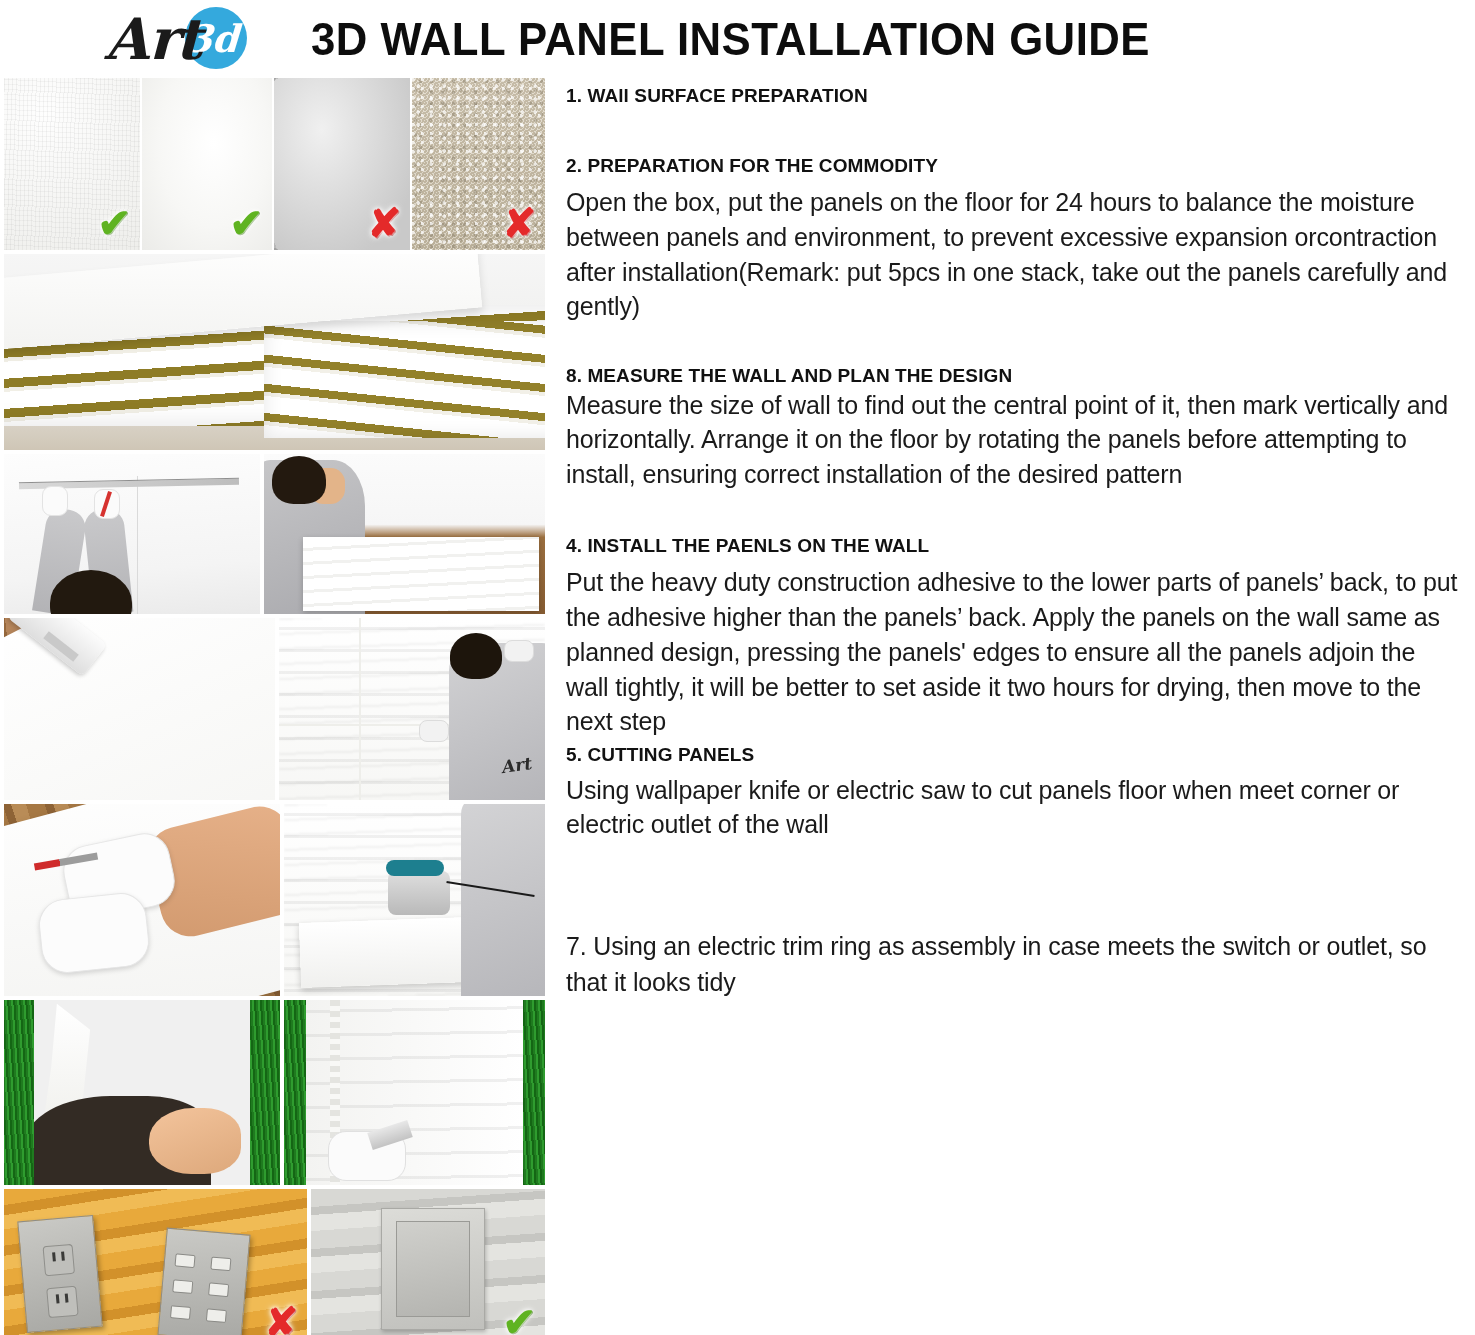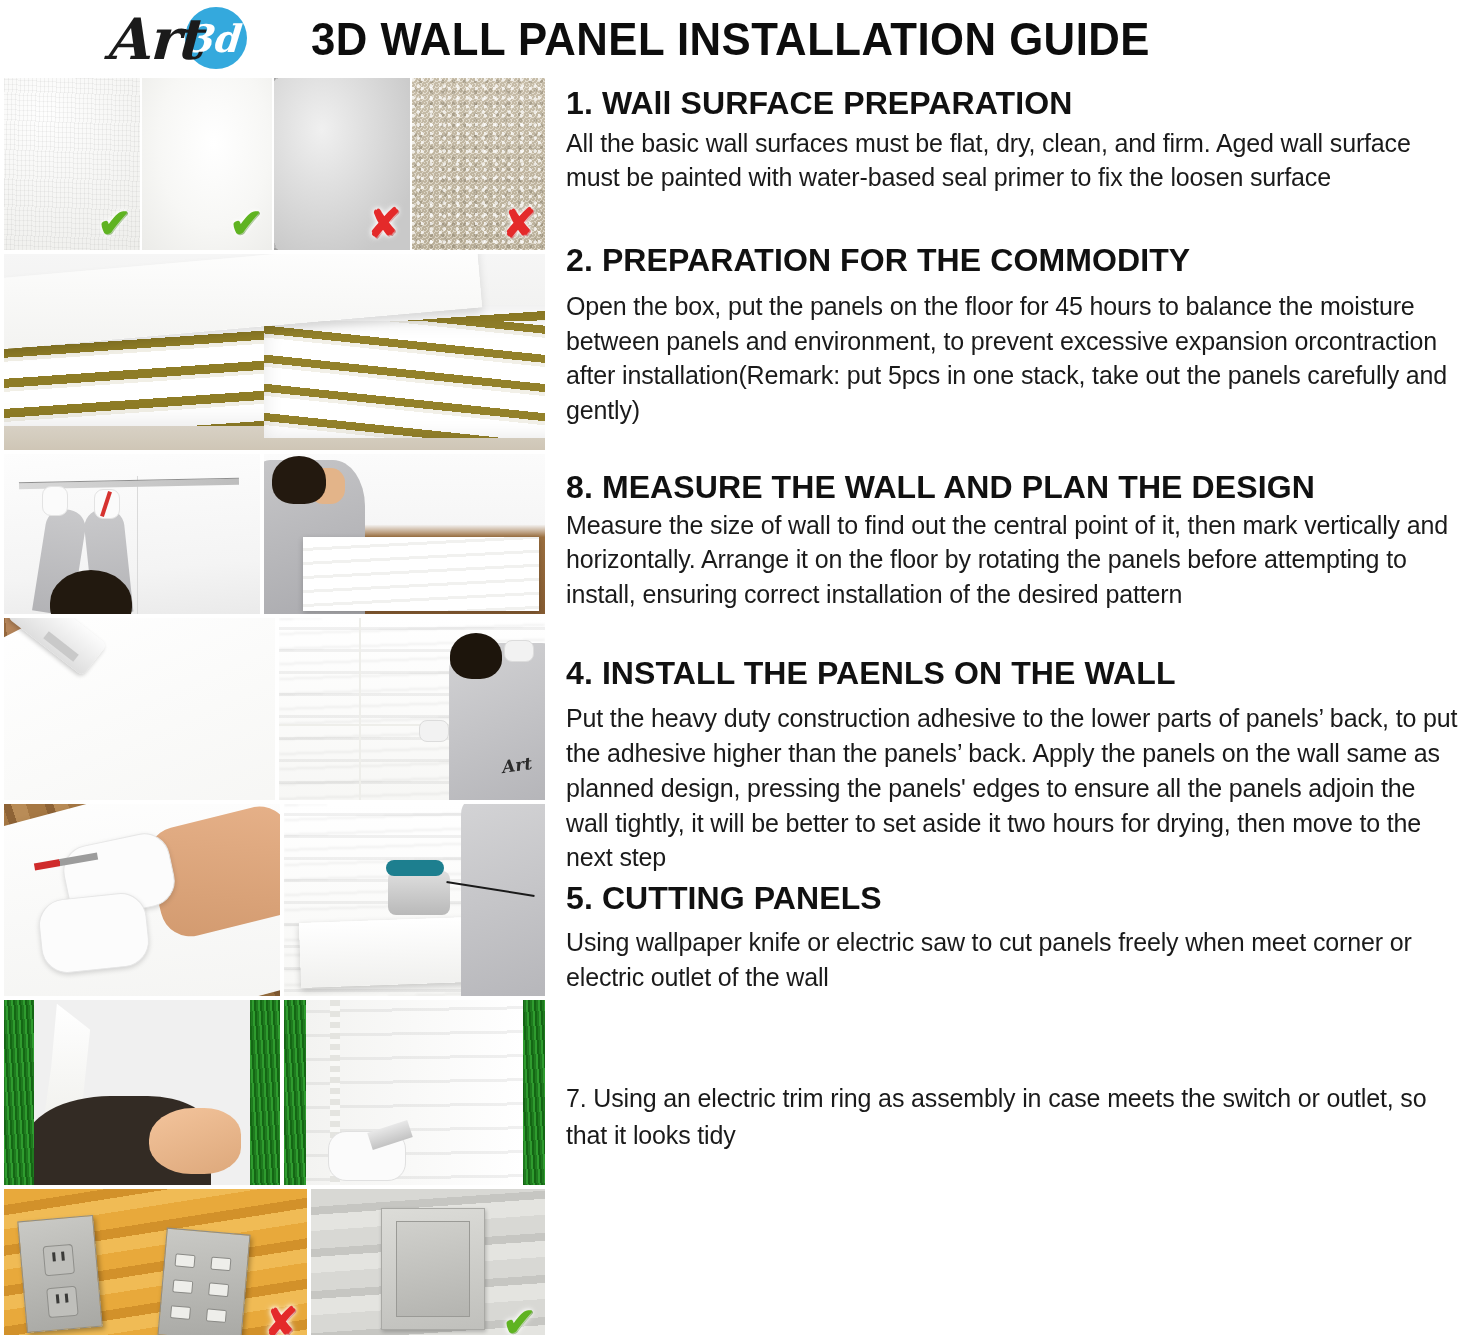--- a/index.html
+++ b/index.html
@@ -494,21 +494,21 @@
   .text-col {
     position: absolute;
     left: 566px;
     top: 84px;
     width: 893px;
   }
   .sec { margin-bottom: 0; }
   .sec h2 {
     font-family: "Liberation Sans", sans-serif;
     font-weight: 700;
-    font-size: 32px;
+    font-size: 19px;
     color: #111111;
     letter-spacing: 0.1px;
     line-height: 1.24;
     white-space: nowrap;
   }
   .sec p {
     font-family: "Liberation Sans", sans-serif;
     font-weight: 400;
     font-size: 25px;
     color: #1a1a1a;
@@ -670,41 +670,40 @@
         <span class="mark ok">✔</span>
       </div>
     </div>
 
   </div>
 
   <div class="text-col">
 
     <section class="sec s1">
       <h2>1. WAll SURFACE PREPARATION</h2>
-      <p>All the basic wall surfaces must be flat, dry, clean, and firm. Aged wall surface must be painted with water-based seal primer to fix the loosen surface</p>
     </section>
 
     <section class="sec s2">
       <h2>2. PREPARATION FOR THE COMMODITY</h2>
-      <p>Open the box, put the panels on the floor for 45 hours to balance the moisture between panels and environment, to prevent excessive expansion orcontraction after installation(Remark: put 5pcs in one stack, take out the panels carefully and gently)</p>
+      <p>Open the box, put the panels on the floor for 24 hours to balance the moisture between panels and environment, to prevent excessive expansion orcontraction after installation(Remark: put 5pcs in one stack, take out the panels carefully and gently)</p>
     </section>
 
     <section class="sec s3">
       <h2>8. MEASURE THE WALL AND PLAN THE DESIGN</h2>
       <p>Measure the size of wall to find out the central point of it, then mark vertically and horizontally. Arrange it on the floor by rotating the panels before attempting to install, ensuring correct installation of the desired pattern</p>
     </section>
 
     <section class="sec s4">
       <h2>4. INSTALL THE PAENLS ON THE WALL</h2>
       <p>Put the heavy duty construction adhesive to the lower parts of panels’ back, to put the adhesive higher than the panels’ back. Apply the panels on the wall same as planned design, pressing the panels' edges to ensure all the panels adjoin the wall tightly, it will be better to set aside it two hours for drying, then move to the next step</p>
     </section>
 
     <section class="sec s5">
       <h2>5. CUTTING PANELS</h2>
-      <p>Using wallpaper knife or electric saw to cut panels freely when meet corner or electric outlet of the wall</p>
+      <p>Using wallpaper knife or electric saw to cut panels floor when meet corner or electric outlet of the wall</p>
     </section>
 
     <section class="sec s6">
     </section>
 
     <section class="sec s7">
       <p>7. Using an electric trim ring as assembly in case meets the switch or outlet, so that it looks tidy</p>
     </section>
 
   </div>

